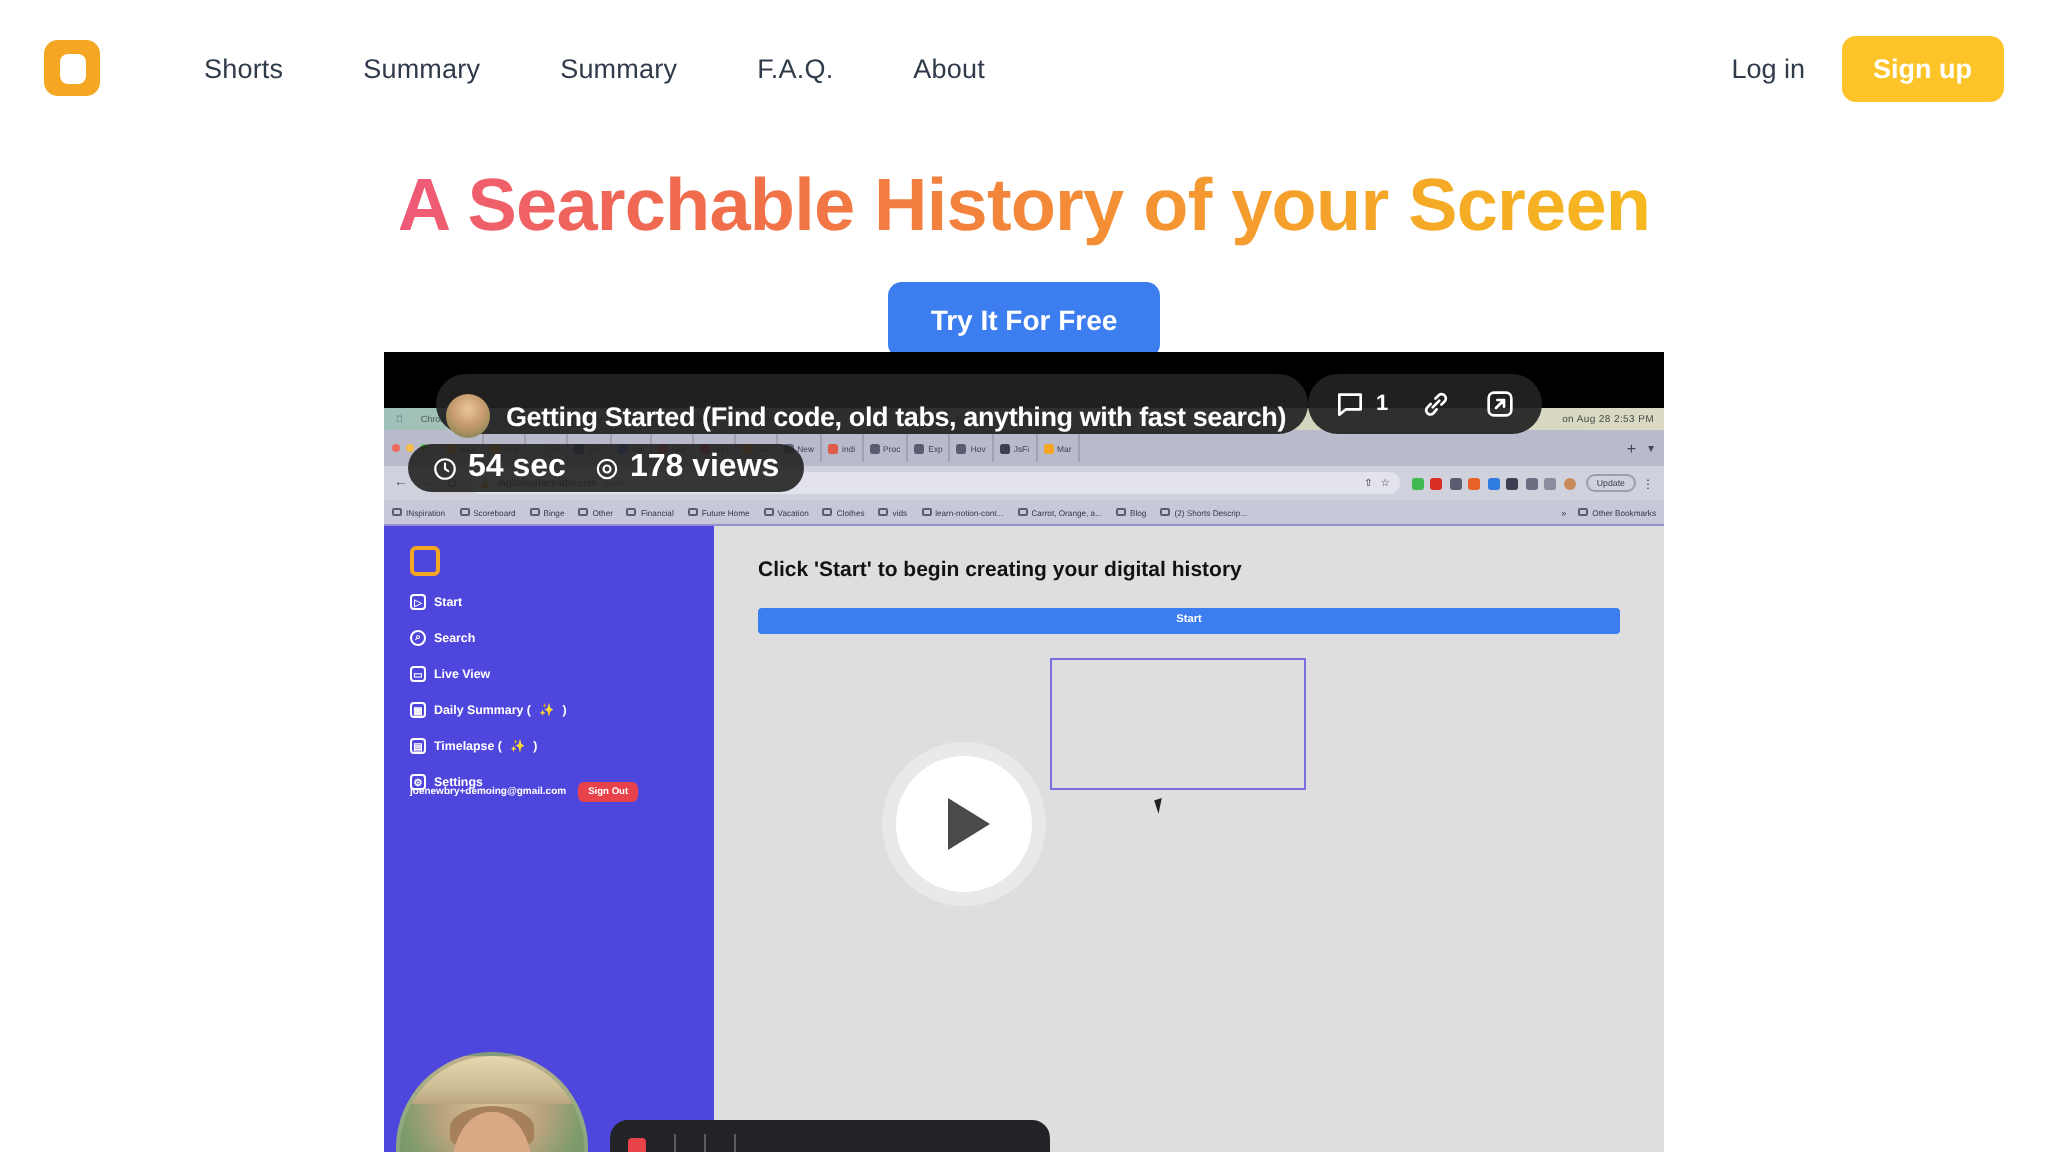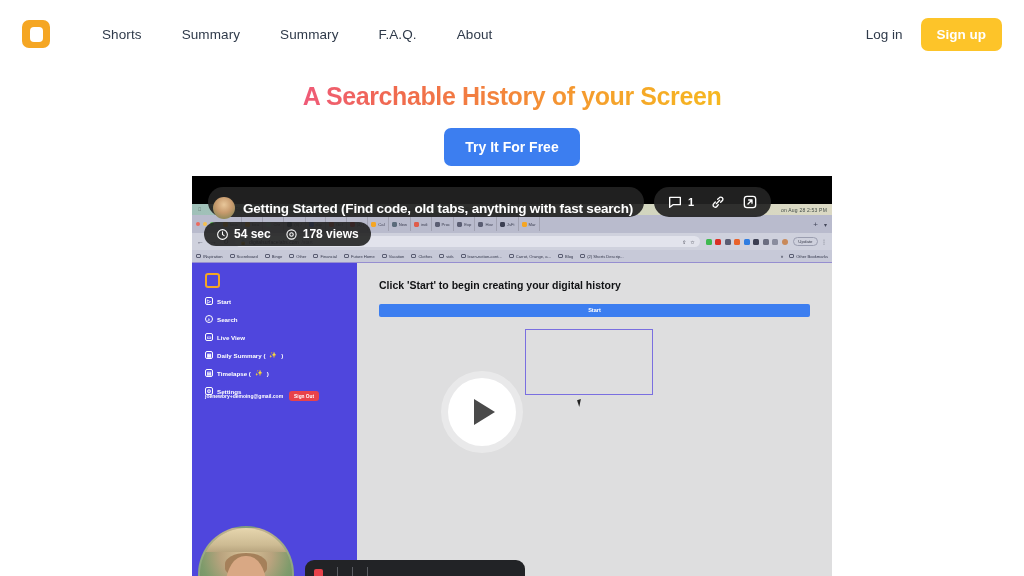--- a/index.html
+++ b/index.html
@@ -65,21 +65,21 @@
     border-radius: 7px;
     padding: 9px 16px;
     cursor: pointer;
     font-family: inherit;
     text-align: right;
   }
 
   
   .hero { text-align: center; padding-top: 14px; }
   .headline {
-    font-size: 25px;
+    font-size: 37px;
     font-weight: 700;
     letter-spacing: -.4px;
     background: linear-gradient(90deg, #ef5a78 0%, #f06a4e 22%, #f3853b 48%, #f5a12b 72%, #f6b81f 100%);
     -webkit-background-clip: text;
     background-clip: text;
     color: transparent;
     -webkit-text-fill-color: transparent;
     display: inline-block;
   }
   .cta-wrap { margin-top: 17px; }
@@ -239,21 +239,21 @@
   }
   .cursor {
     position: absolute; left: 221px; top: 136px;
     width: 0; height: 0;
     border-left: 4px solid #222; border-right: 3px solid transparent;
     border-bottom: 7px solid transparent; transform: rotate(-18deg);
   }
 
   
   .title-pill {
-    position: absolute; left: 16px; top: 11px;
+    position: absolute; left: 26px; top: 11px;
     height: 30px; background: rgba(34,34,34,.93);
     border-radius: 15px; display: flex; align-items: center;
     padding: 12px 11px 0 5px; gap: 8px; z-index: 6;
   }
   .tp-avatar {
     width: 22px; height: 22px; border-radius: 50%;
     background: radial-gradient(circle at 50% 35%, #e8c79a 0%, #c79a6d 45%, #6f7f4e 100%);
     flex: 0 0 auto;
   }
   .tp-title {
@@ -270,21 +270,21 @@
   .act svg { display: block; }
   .act-count { font-size: 11px; font-weight: 700; color: #ffffff; }
 
   .stats-pill {
     position: absolute; left: 12px; top: 46px;
     height: 24px; background: rgba(34,34,34,.9);
     border-radius: 12px; display: flex; align-items: center;
     padding: 0 12px; gap: 14px; z-index: 6;
   }
   .stat { display: flex; align-items: center; gap: 5px; }
-  .stat-txt { font-size: 12px; font-weight: 700; color: #ffffff; }
+  .stat-txt { font-size: 16px; font-weight: 700; color: #ffffff; }
 
   .play-btn {
     position: absolute; left: 256px; top: 202px;
     width: 68px; height: 68px; border-radius: 50%;
     background: #ffffff; box-shadow: 0 0 0 7px rgba(255,255,255,.35);
     display: flex; align-items: center; justify-content: center;
     cursor: pointer; z-index: 7;
   }
   .play-tri {
     width: 0; height: 0; margin-left: 5px;

